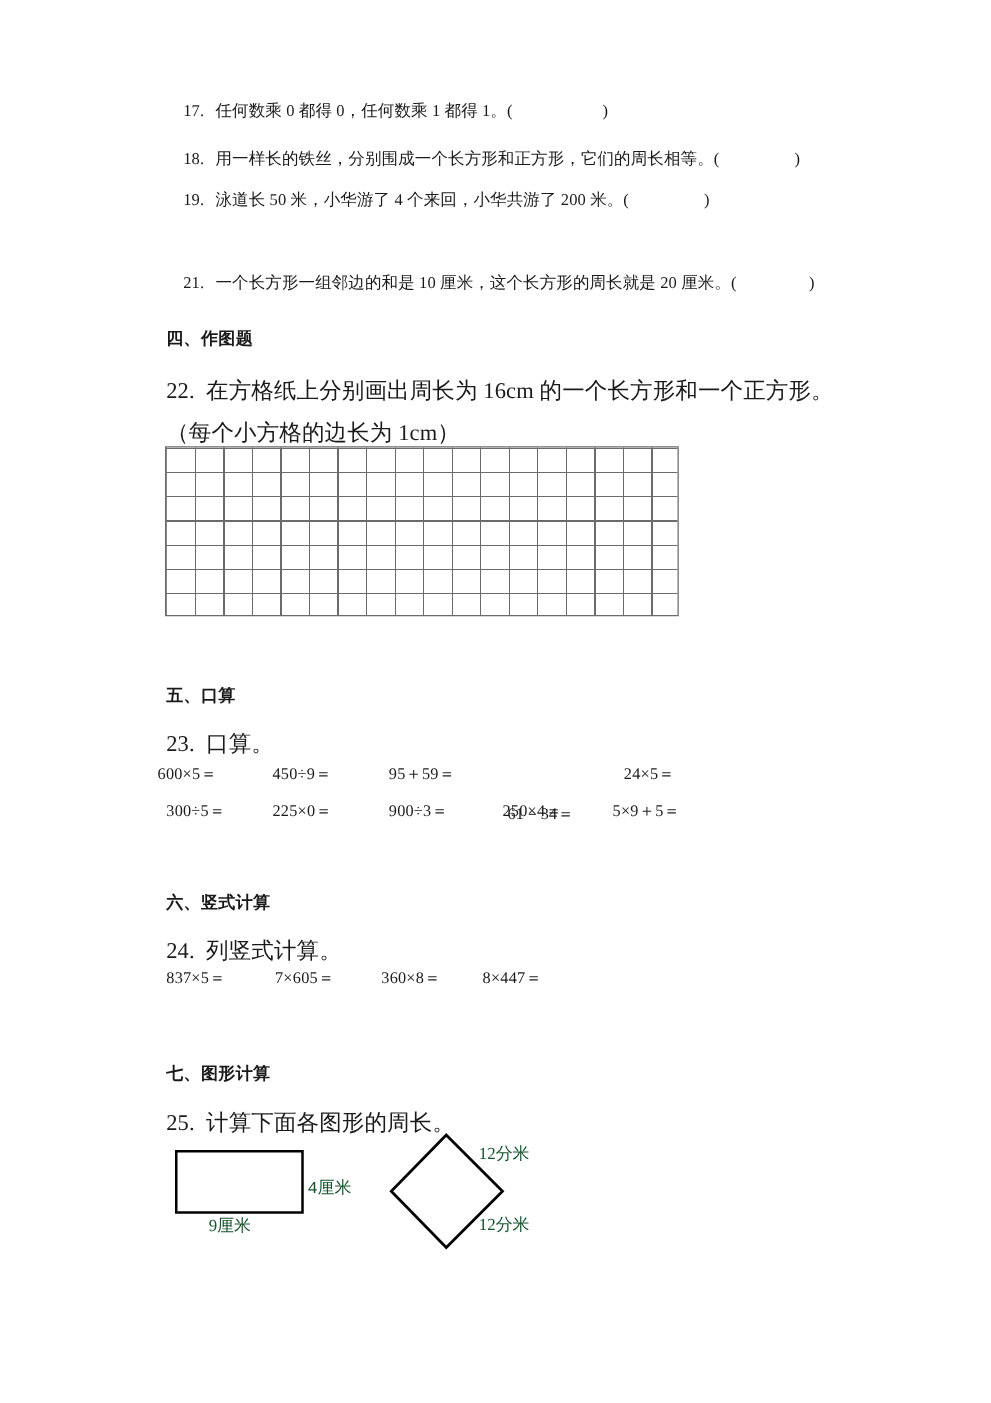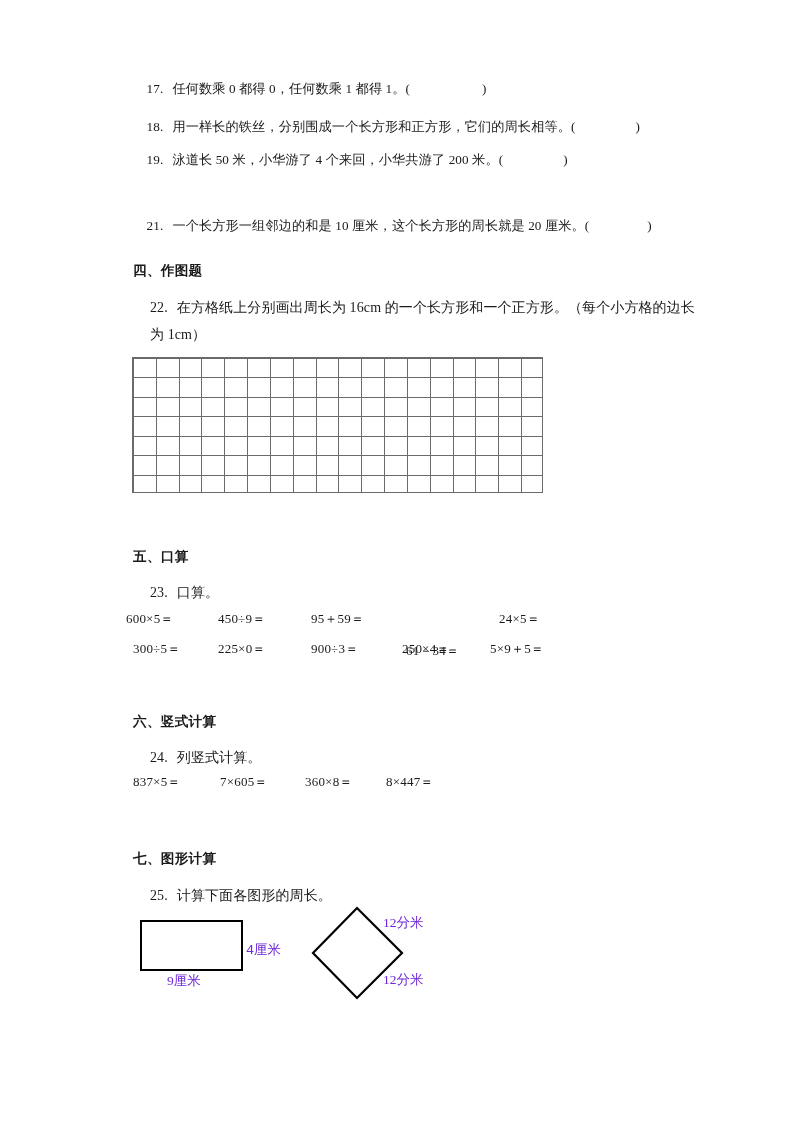--- a/index.html
+++ b/index.html
@@ -43,22 +43,22 @@
     position: absolute;
     left: 133px;
     font-size: 13.6px;
     font-weight: bold;
     font-family: Liberation Serif, serif;
     letter-spacing: 0.3px;
   }
 
   .q-line {
     position: absolute;
-    left: 150px;
-    font-size: 14px;
+    left: 133px;
+    font-size: 18px;
     line-height: 1.5;
     letter-spacing: 0.1px;
   }
   .q-line.wrap {
     width: 545px;
     white-space: normal;
   }
 
   
   #draw-grid {
@@ -99,21 +99,21 @@
     height: 51px;
     border: 2px solid #000000;
     box-sizing: border-box;
     background: #ffffff;
   }
   .fig-label {
     position: absolute;
     font-size: 13.5px;
     font-family: "Liberation Serif", "DejaVu Serif", serif;
     white-space: pre;
-    color: #6d28d9;
+    color: #14532d;
   }
   #fig-diamond-svg {
     position: absolute;
     left: 308px;
     top: 903px;
     width: 100px;
     height: 100px;
   }
 </style>
 </head>

